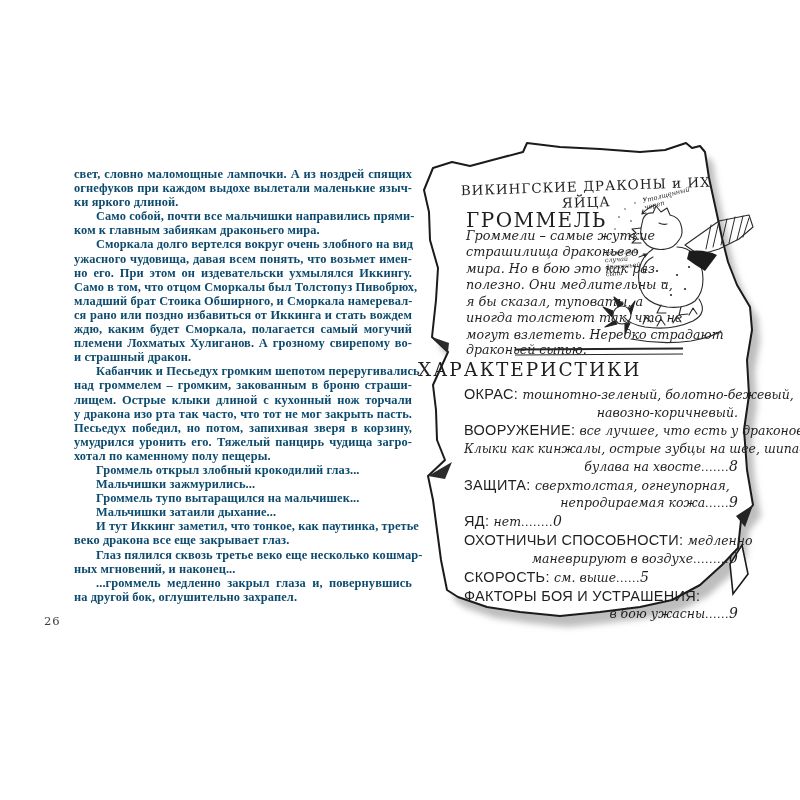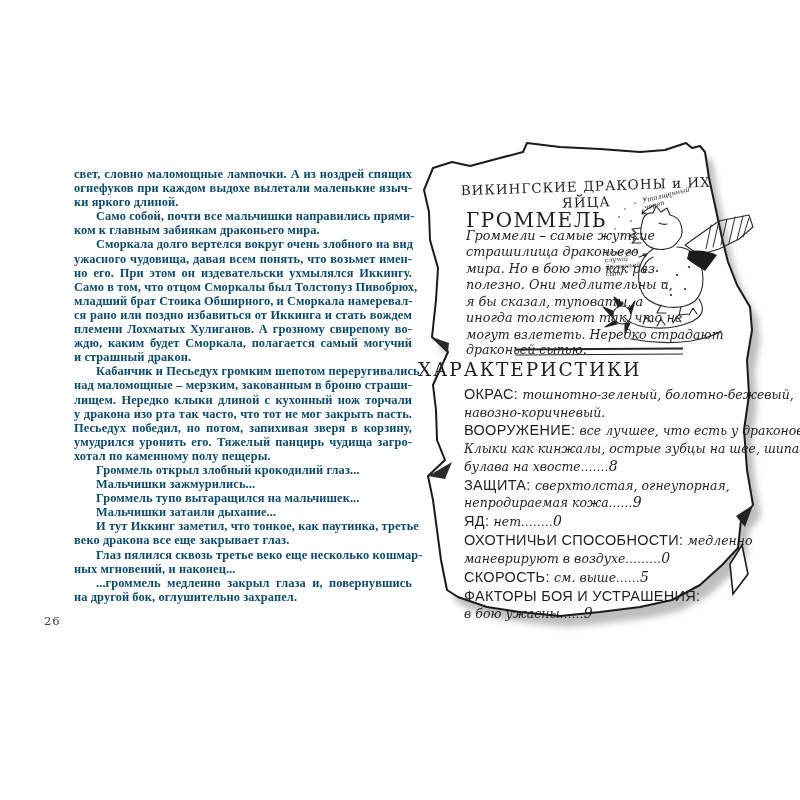--- a/index.html
+++ b/index.html
@@ -32,21 +32,21 @@
   .p-intro-last{position:absolute;left:48px;top:191px;width:295px;
          font-family:"DejaVu Serif", serif;font-style:italic;font-size:12.6px;}
   .p-divider{position:absolute;left:97px;top:212px;width:168px;height:4px;
          border-top:2.4px solid #262626;border-bottom:1.3px solid #262626;
          transform:rotate(-0.4deg);}
   .p-char-title{position:absolute;left:0;top:223px;width:352px;text-align:left;
          font-family:"DejaVu Serif", serif;font-size:18.5px;letter-spacing:2px;}
 
   .p-specs{position:absolute;left:46px;top:250px;width:286px;}
   .spec-line{line-height:16.9px;white-space:nowrap;}
-  .spec-line.r{text-align:left;padding-right:12px;}
+  .spec-line.r{text-align:right;padding-right:12px;}
   .spec-label{font-family:Liberation Sans, sans-serif;font-size:14.5px;letter-spacing:0.3px;}
   .spec-value{font-family:"DejaVu Serif", serif;font-style:italic;font-size:12.5px;}
   .spec-dots{font-family:"DejaVu Serif", serif;font-size:11px;letter-spacing:0.5px;}
   .spec-rating{font-family:"DejaVu Serif", serif;font-style:italic;font-size:14px;}
 
   
   .dragon{position:absolute;left:183px;top:55px;width:162px;height:162px;}
   .cap-top{position:absolute;left:42px;top:0px;width:56px;transform:rotate(-14deg);
          font-family:"DejaVu Serif", serif;font-style:italic;font-size:6.6px;
          line-height:7px;color:#2a2a2a;}
@@ -65,26 +65,26 @@
         <div class="bline">огнефуков при каждом выдохе вылетали маленькие языч-</div>
         <div class="bline last">ки яркого длиной.</div>
         <div class="bline ind">Само собой, почти все мальчишки направились прями-</div>
         <div class="bline last">ком к главным забиякам драконьего мира.</div>
         <div class="bline ind">Сморкала долго вертелся вокруг очень злобного на вид</div>
         <div class="bline">ужасного чудовища, давая всем понять, что возьмет имен-</div>
         <div class="bline">но его. При этом он издевательски ухмылялся Иккингу.</div>
         <div class="bline">Само в том, что отцом Сморкалы был Толстопуз Пивобрюх,</div>
         <div class="bline">младший брат Стоика Обширного, и Сморкала намеревал-</div>
         <div class="bline">ся рано или поздно избавиться от Иккинга и стать вождем</div>
+        <div class="bline">ждю, каким будет Сморкала, полагается самый могучий</div>
         <div class="bline">племени Лохматых Хулиганов. А грозному свирепому во-</div>
-        <div class="bline">ждю, каким будет Сморкала, полагается самый могучий</div>
         <div class="bline last">и страшный дракон.</div>
         <div class="bline ind">Кабанчик и Песьедух громким шепотом переругивались</div>
-        <div class="bline">над маломощные – мерзким, закованным в броню страши-</div>
-        <div class="bline">лищем. Нередко клыки длиной с кухонный нож торчали</div>
+        <div class="bline">над громмелем – громким, закованным в броню страши-</div>
+        <div class="bline">лищем. Острые клыки длиной с кухонный нож торчали</div>
         <div class="bline">у дракона изо рта так часто, что тот не мог закрыть пасть.</div>
         <div class="bline">Песьедух победил, но потом, запихивая зверя в корзину,</div>
         <div class="bline">умудрился уронить его. Тяжелый панцирь чудища загро-</div>
         <div class="bline last">хотал по каменному полу пещеры.</div>
         <div class="bline last ind">Громмель открыл злобный крокодилий глаз...</div>
         <div class="bline last ind">Мальчишки зажмурились...</div>
         <div class="bline last ind">Громмель тупо вытаращился на мальчишек...</div>
         <div class="bline last ind">Мальчишки затаили дыхание...</div>
         <div class="bline ind">И тут Иккинг заметил, что тонкое, как паутинка, третье</div>
         <div class="bline last">веко дракона все еще закрывает глаз.</div>

